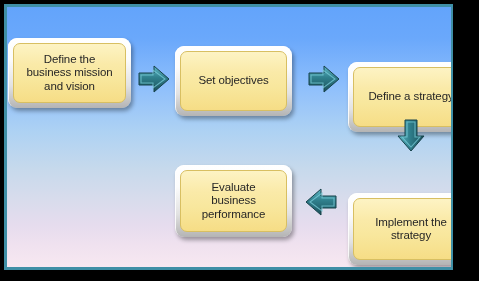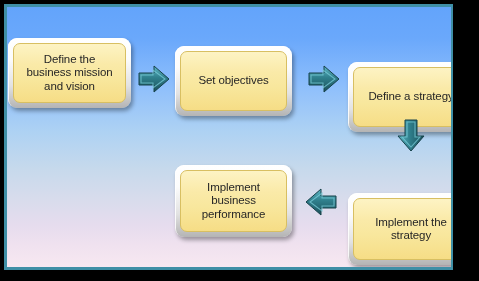--- a/index.html
+++ b/index.html
@@ -169,20 +169,20 @@
       </div>
     </div>
 
     <svg class="arrow" id="arrow-4" viewBox="0 0 32 30">
       <path d="M31,9 L16,9 L16,2 L1,15 L16,28 L16,21 L31,21 Z" fill="url(#ag1)" stroke="#17424b" stroke-width="1"></path>
       <path d="M29,11 L17,11 L17,6 L5,15 L17,24 L17,19 L29,19 Z" fill="none" stroke="#79ccd8" stroke-width="1.1" opacity="0.75"></path>
     </svg>
 
     <div class="box" id="box-5">
       <div class="box-inner">
-        <span class="box-label">Implement
+        <span class="box-label">Evaluate
 business
 performance</span>
       </div>
     </div>
 
   </div>
 </div>
 
 </body></html>

